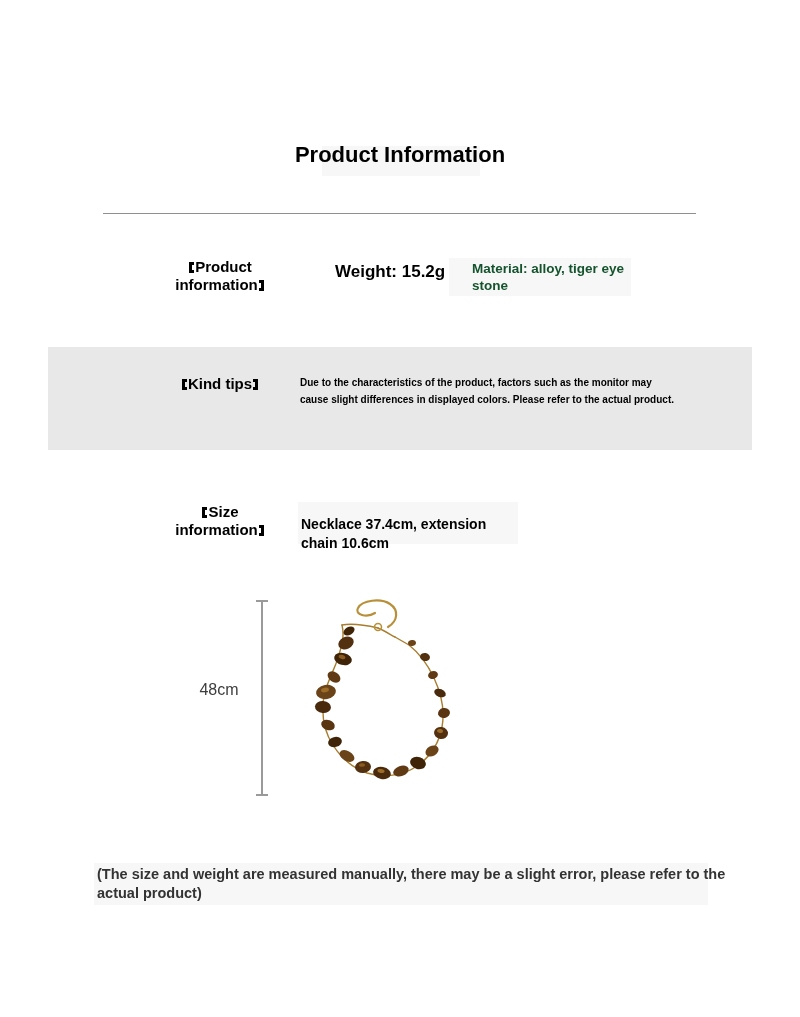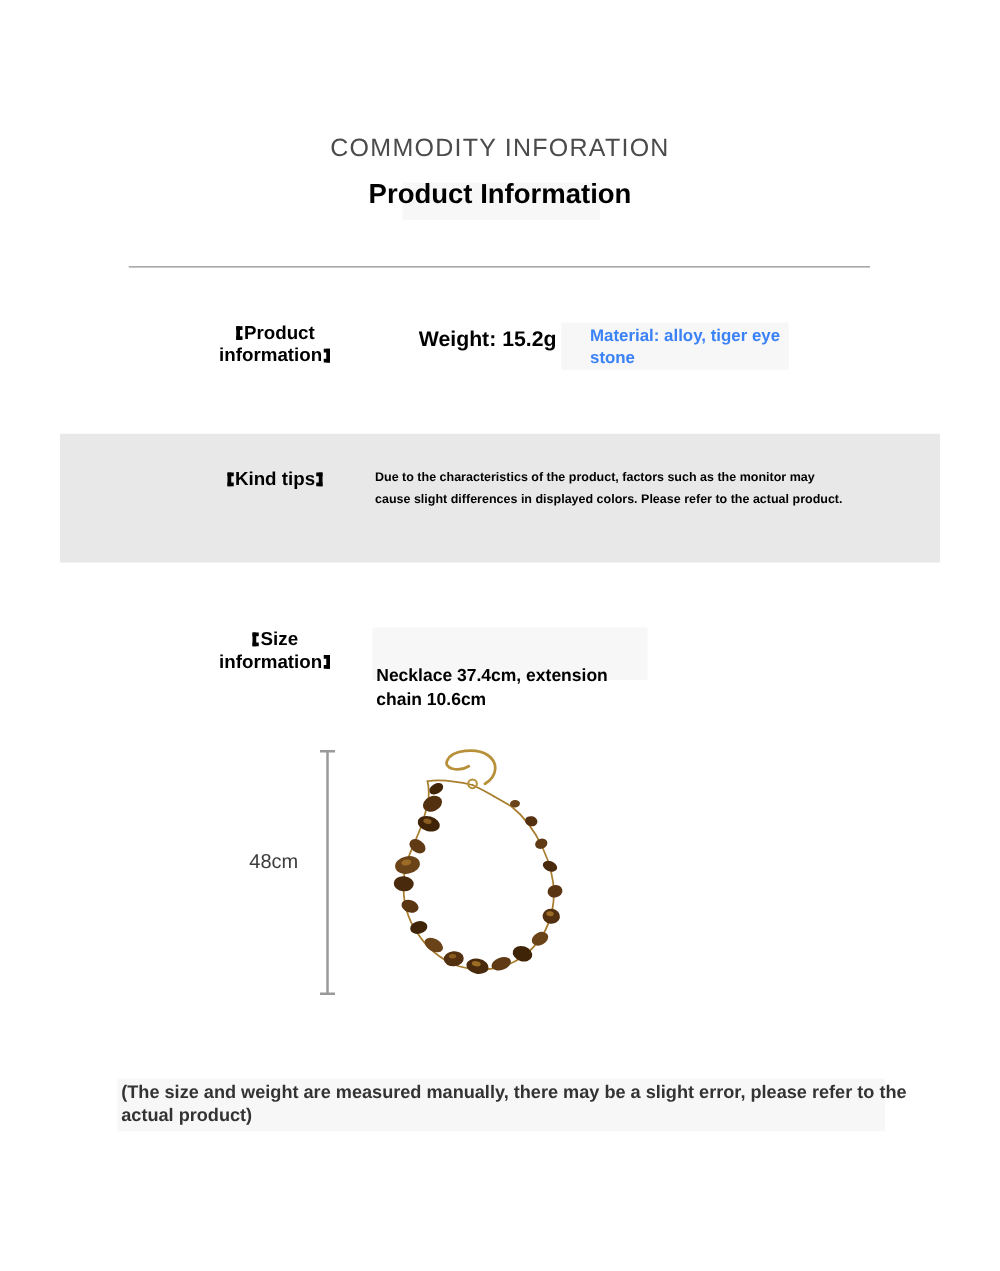--- a/index.html
+++ b/index.html
@@ -46,33 +46,33 @@
   .bk-close{border-left:0;}
   .label-product{top:258px;}
   .label-tips{top:375px;text-align:center;}
   .label-size{top:503px;}
   .weight-text{
     position:absolute;left:292px;top:262px;font-size:17px;font-weight:700;color:#000;margin-left:43px;
   }
   .material-highlight{position:absolute;left:449px;top:258px;width:182px;height:38px;background:var(--highlight_bg);}
   .material-text{
     position:absolute;left:452px;top:261px;width:192px;
-    font-size:13.5px;font-weight:700;line-height:16.5px;color:#3b82f6;padding-left:20px;
+    font-size:13.5px;font-weight:700;line-height:16.5px;color:#14532d;padding-left:20px;
   }
   .tips-band{
     position:absolute;left:48px;top:347px;width:704px;height:103px;
     background:var(--band_bg);
   }
   .tips-text{
     position:absolute;left:300px;top:374px;width:374px;
     font-size:10px;font-weight:700;line-height:17px;color:#000;
   }
   .size-highlight{position:absolute;left:298px;top:502px;width:220px;height:42px;background:var(--highlight_bg);}
   .size-text{
-    position:absolute;left:301px;top:531px;width:212px;
+    position:absolute;left:301px;top:515px;width:212px;
     font-size:14px;font-weight:700;line-height:18.5px;color:#000;
   }
   .dim-line{
     position:absolute;left:261px;top:601px;width:2px;height:194px;
     background:var(--dimension_line);
   }
   .dim-cap{
     position:absolute;left:256px;width:12px;height:2px;background:var(--dimension_line);
   }
   .dim-cap.top{top:600px;}
@@ -90,21 +90,20 @@
   .footnote{
     position:absolute;left:97px;top:865px;width:648px;
     font-size:14.5px;font-weight:700;line-height:19px;color:#333;
   }
 </style>
 </head>
 <body>
 
 <div class="page">
 
-  <div class="eyebrow">COMMODITY INFORATION</div>
 
   <div class="title-highlight"></div>
   <div class="page-title">Product Information</div>
 
   <div class="divider"></div>
 
   <div class="row-label label-product"><span class="bk bk-open"></span><span>Product information</span><span class="bk bk-close"></span></div>
   <div class="weight-text">Weight: 15.2g</div>
   <div class="material-highlight"></div>
   <div class="material-text">Material: alloy, tiger eye stone</div>

